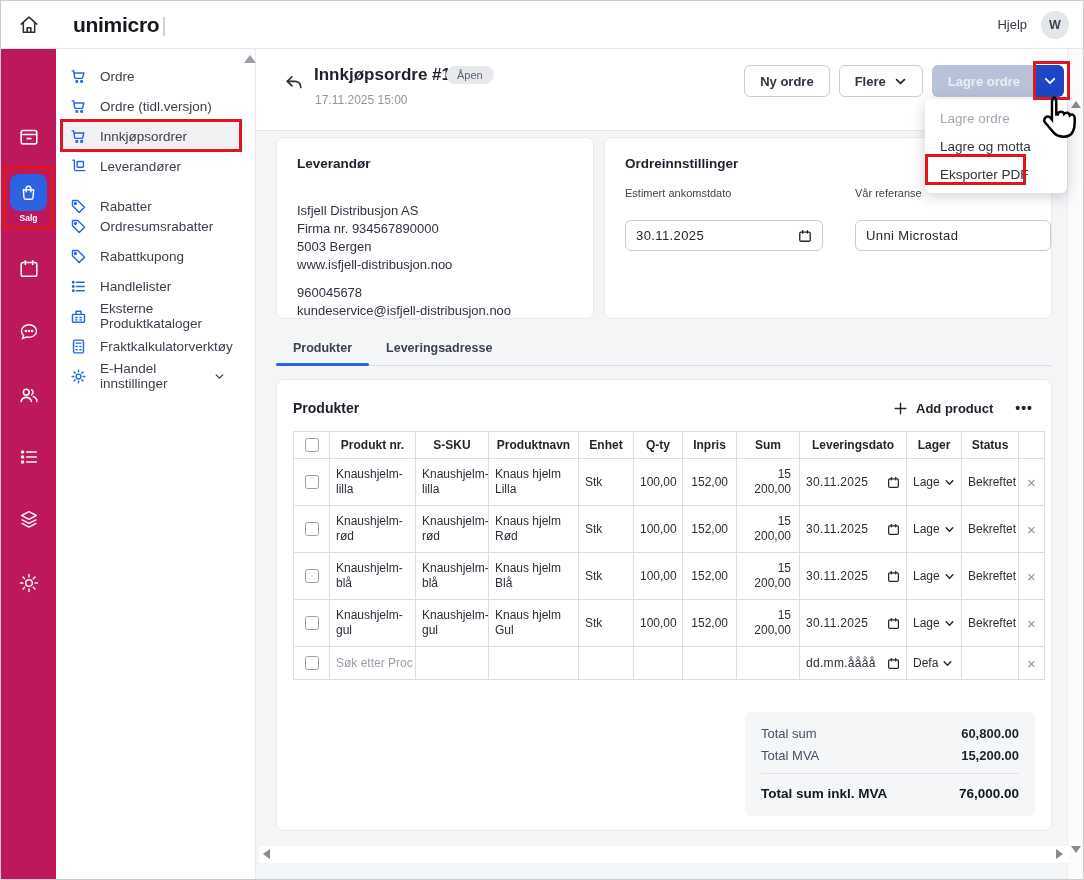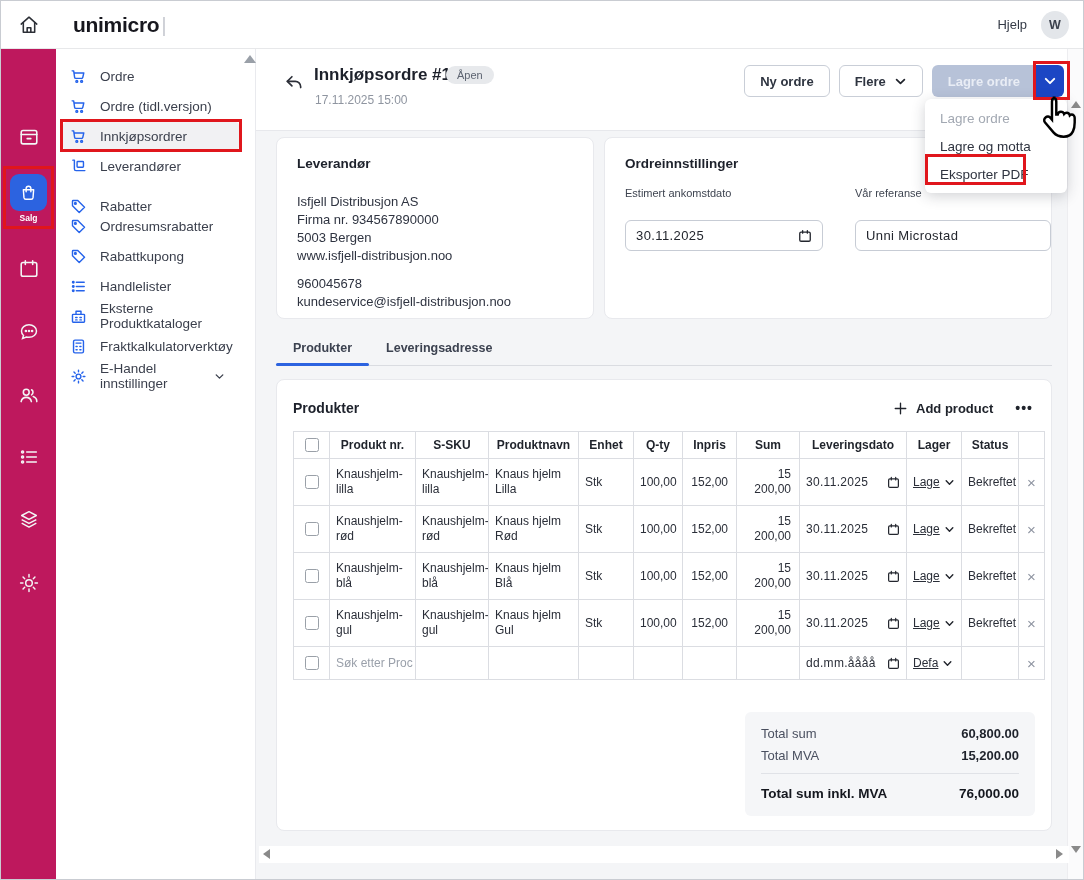--- a/index.html
+++ b/index.html
@@ -65,21 +65,21 @@
   .save-menu .mi { height:28px; display:flex; align-items:center; padding:0 15px; font-size:13.5px;
                    color:#2f3440; cursor:pointer; }
   .save-menu .mi.disabled { color:#a2a8b2; }
 
   
   .content { position:absolute; left:255px; top:130px; width:813px; height:750px; background:#f4f5f7; }
   .card { position:absolute; background:#fff; border:1px solid #e8e9ed; border-radius:8px; }
   .card-title { font-size:13.5px; font-weight:bold; color:#1d212b; }
 
   .card-supplier { left:20px; top:6px; width:318px; height:182px; padding:18px 20px; }
-  .sup-lines { margin-top:22px; font-size:13px; color:#2e3340; line-height:18px; }
+  .sup-lines { margin-top:31px; font-size:13px; color:#2e3340; line-height:18px; }
   .sup-contact { margin-top:10px; font-size:13px; color:#2e3340; line-height:18px; }
 
   .card-settings { left:348px; top:6px; width:448px; height:182px; padding:18px 20px; }
   .field-row { display:flex; gap:32px; margin-top:16px; }
   .field { display:flex; flex-direction:column; }
   .field label { font-size:11px; color:#3e4450; margin-bottom:21px; }
   .input { height:31px; border:1px solid #c7ccd5; border-radius:6px; background:#fff; font-size:13px;
            color:#23262e; display:flex; align-items:center; padding:0 10px; }
   .input .val { letter-spacing:.4px; }
   .input .cal { margin-left:auto; color:#23262e; }
@@ -108,21 +108,21 @@
   .grid th, .grid td { border:1px solid #dbdde2; overflow:hidden; }
   .grid th { height:27px; font-size:12px; font-weight:bold; color:#1f232b; padding:0 3px; }
   .grid td { height:47px; padding:4px 6px; vertical-align:middle; line-height:15px; }
   .grid tr.newrow td { height:33px; }
   td.c-check, th.c-check { text-align:center; padding:0; }
   .cbx { width:14px; height:14px; border:1.5px solid #9aa0a8; border-radius:2.5px; display:inline-block;
          background:#fff; cursor:pointer; vertical-align:middle; }
   td.num { text-align:right; padding-right:8px; }
   .date-cell { display:flex; align-items:center; justify-content:space-between; }
   .date-cell .dt { letter-spacing:.3px; }
-  .sel-cell { display:flex; align-items:center; gap:4px; cursor:pointer;text-decoration:underline; }
+  .sel-cell { display:flex; align-items:center; gap:4px; cursor:pointer; }
   .x-cell { text-align:center; color:#8d93a0; font-size:15px; cursor:pointer; }
   .ph { color:#9aa0aa; white-space:nowrap; }
 
   
   .totals { position:absolute; right:16px; top:332px; width:290px; background:#f5f6f8;
             border-radius:6px; padding:14px 16px 15px; }
   .t-row { display:flex; justify-content:space-between; font-size:13px; color:#4a5060; margin-bottom:7px; }
   .t-row .t-val { color:#1e222b; font-weight:bold; }
   .t-div { border-top:1px solid #e0e2e7; margin:10px 0 12px; }
   .t-total { display:flex; justify-content:space-between; font-size:13.5px; font-weight:bold; color:#14171e; }

